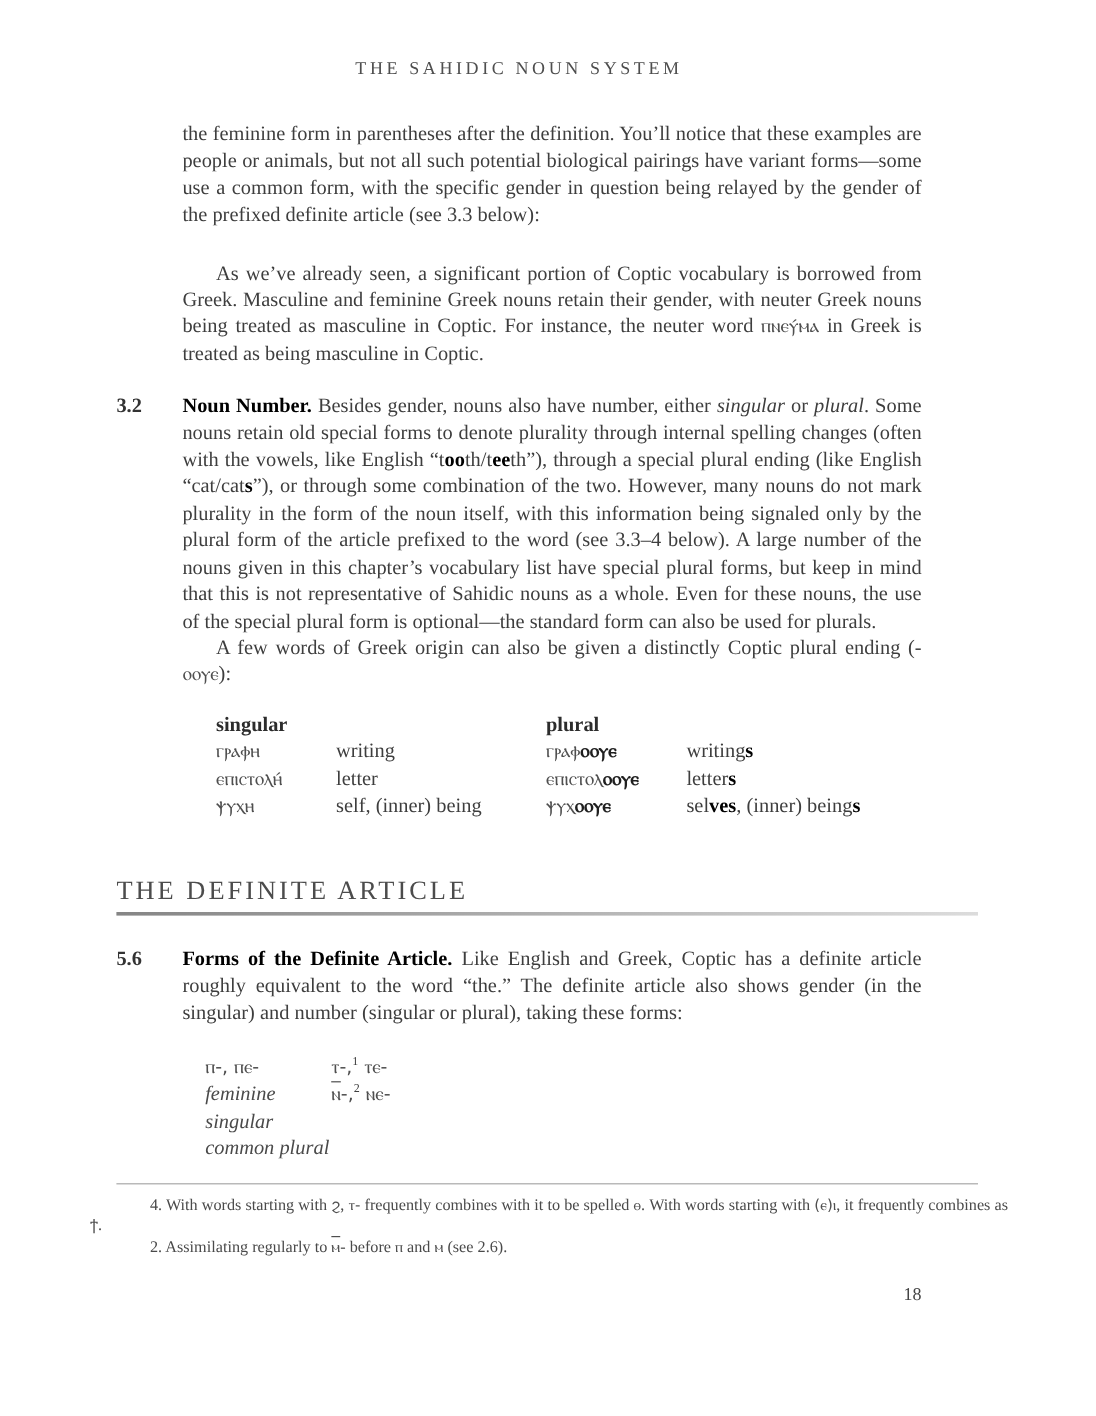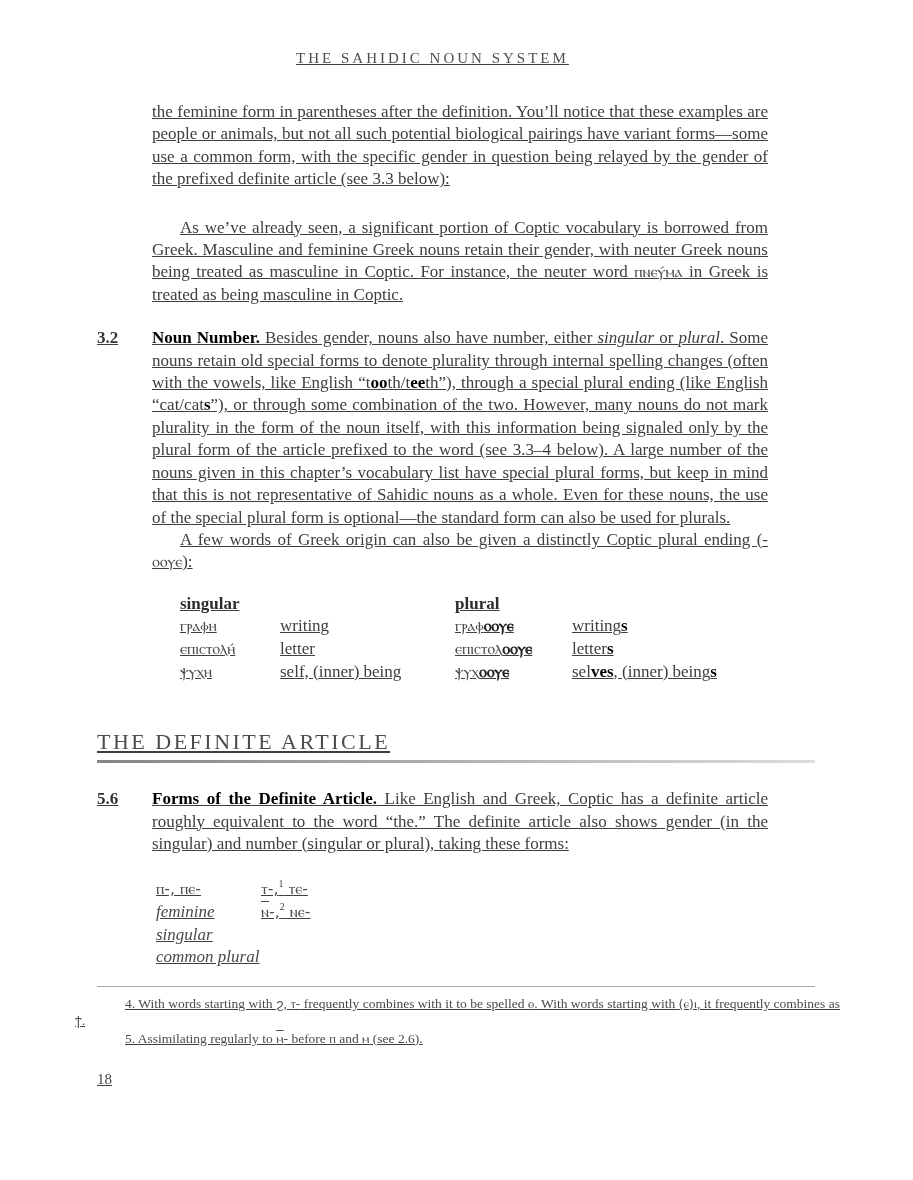--- a/index.html
+++ b/index.html
@@ -8,21 +8,20 @@
     font-family:"Liberation Serif", serif;
     color:#3e3e3e;
     -webkit-font-smoothing:antialiased;
   }
   .page{
     box-sizing:border-box;
     width:913px;height:1180px;
     padding:0 145px 0 97px;
     overflow:hidden;
     position:relative;
-    text-decoration:underline;
   }
   .running-header{
     padding-top:50px;
     text-align:center;
     font-size:15px;
     letter-spacing:3px;
     color:#4e4e4e;
     font-variant:normal;
   }
   .bodytext{font-size:17px;line-height:22.4px;}
@@ -49,35 +48,35 @@
   .def-heading{
     margin-top:46px;
     font-size:22px;letter-spacing:2.5px;color:#4c4c4c;
   }
   .def-rule{
     height:3px;margin-top:5px;width:718px;
     background:linear-gradient(to right,#858585,#dcdcdc);
   }
   .sec-33{margin-top:25px;}
   .forms{
-    margin-top:23px;margin-left:59px;
+    margin-top:23px;margin-left:74px;
     display:grid;grid-template-columns:105px 1fr;
     line-height:22.6px;
   }
   .forms .gloss{font-style:italic;color:#4a4a4a;}
   .fn-rule{margin-top:17px;width:718px;height:1px;background:#a9a9a9;}
   .footnotes{
     margin-left:-22px;width:765px;
     margin-top:8px;
     font-size:13.5px;line-height:17.5px;color:#4a4a4a;
     text-align:justify;
   }
   .footnote{text-indent:50px;}
   .page-number{
-    margin-top:24px;text-align:left;
+    margin-top:24px;text-align:right;
     font-size:15px;color:#444;
   }
   
   .b{font-weight:bold;color:#000000;}
   .i{font-style:italic;}
   .cop{font-family:"DejaVu Sans", sans-serif;font-size:0.93em;color:#4f4f4f;}
   .cop.b{color:#1f1f1f;}
   .ol{text-decoration:overline;}
   sup{font-size:10px;line-height:0;}
 </style>
@@ -136,18 +135,18 @@
     <span><span class="cop">ⲧ-,</span><sup>1</sup><span class="cop"> ⲧⲉ-</span></span>
     <span class="gloss">feminine singular</span>
     <span><span class="cop ol">ⲛ</span><span class="cop">-,</span><sup>2</sup><span class="cop"> ⲛⲉ-</span></span>
     <span class="gloss">common plural</span>
   </div>
 
   <div class="fn-rule"></div>
 
   <div class="footnotes">
     <div class="footnote"><span>4. With words starting with </span><span class="cop">ϩ</span><span>, </span><span class="cop">ⲧ-</span><span> frequently combines with it to be spelled </span><span class="cop">ⲑ</span><span>. With words starting with </span><span class="cop">(ⲉ)ⲓ</span><span>, it frequently combines as </span><span class="cop">ϯ</span><span>.</span></div>
-    <div class="footnote"><span>5. Assimilating regularly to </span><span class="cop ol">ⲙ</span><span>- before </span><span class="cop">ⲡ</span><span> and </span><span class="cop">ⲙ</span><span> (see 2.6).</span></div>
+    <div class="footnote"><span>2. Assimilating regularly to </span><span class="cop ol">ⲙ</span><span>- before </span><span class="cop">ⲡ</span><span> and </span><span class="cop">ⲙ</span><span> (see 2.6).</span></div>
   </div>
 
   <div class="page-number">18</div>
 
 </div>
 
 </body></html>

